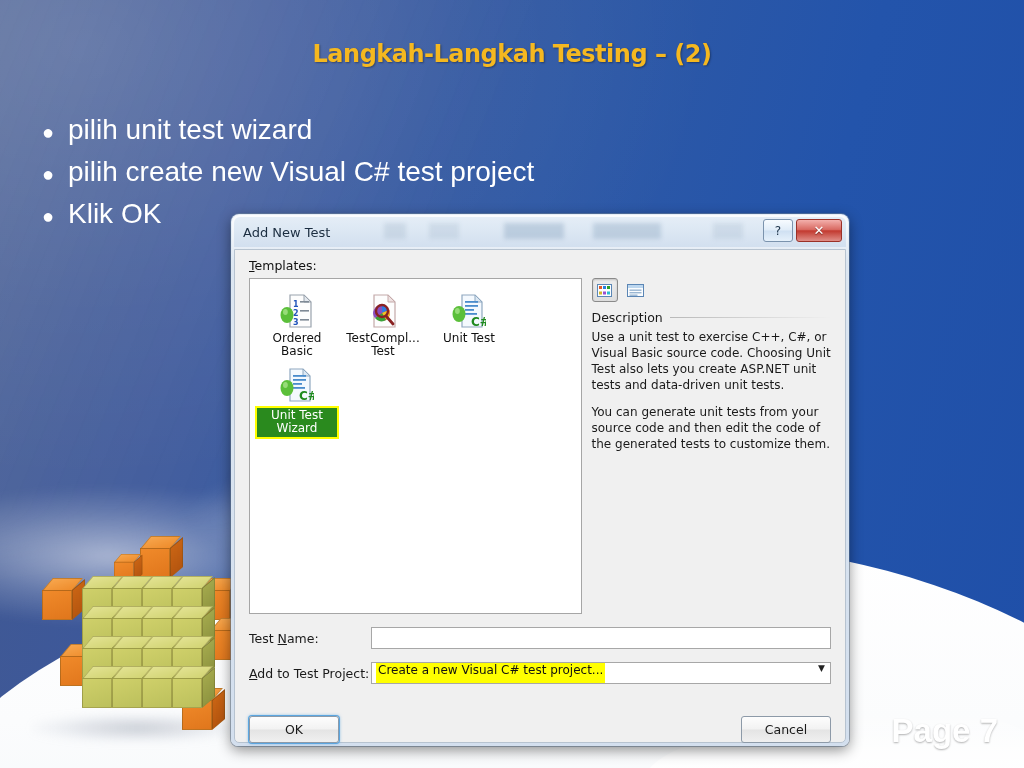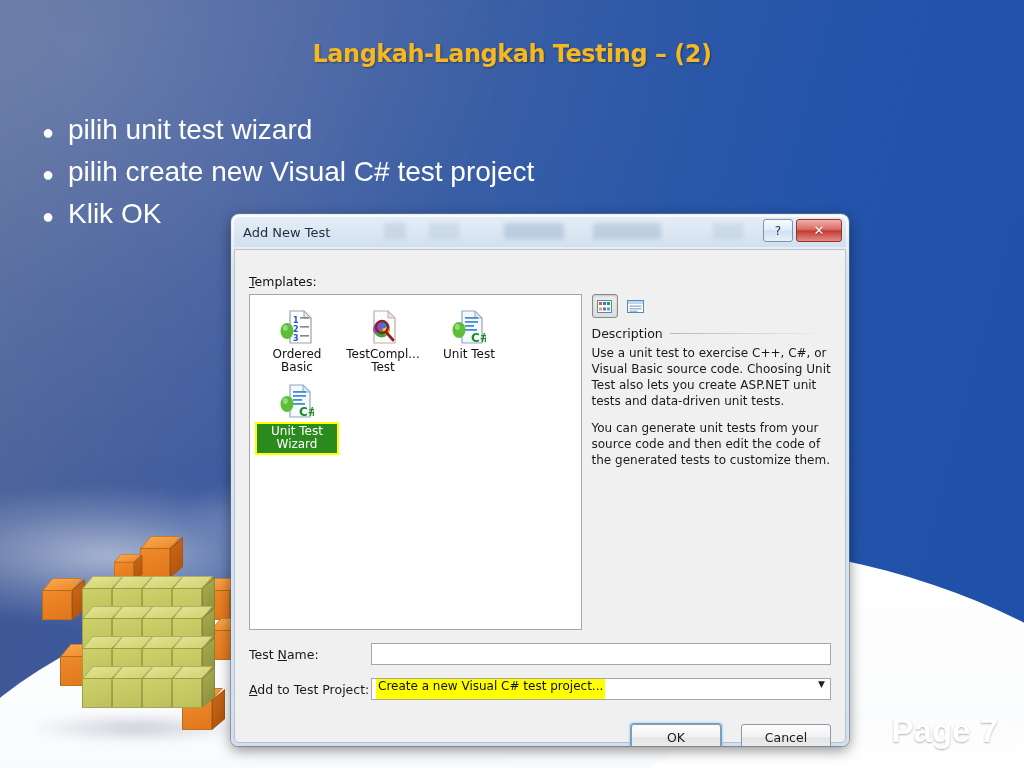--- a/index.html
+++ b/index.html
@@ -163,21 +163,21 @@
   }
 
   .dlg-body {
     position: relative;
     margin: 2px 0 0 0;
     height: 494px;
     background: #f0f0f0;
     border: 1px solid #b7c3d0;
     border-radius: 0 0 5px 5px;
     box-sizing: border-box;
-    padding: 24px 14px 0 14px;
+    padding: 8px 14px 0 14px;
     font-size: 12.5px;
     color: #1a1a1a;
   }
 
   .lbl { font-size: 12.5px; color:#111; }
   .lbl u { text-decoration: underline; }
 
   .row-templates { display:flex; gap: 10px; }
   .tpl-box {
     width: 344px; height: 336px;
@@ -230,21 +230,21 @@
   .tcombo {
     flex: 1; height: 22px;
     background:#fff; border:1px solid #a7a7a7;
     box-sizing:border-box;
     display:flex; justify-content:space-between;
     font-size: 12px; color:#111; padding-left: 4px;
   }
   .combo-val { background:#ffff00; padding: 0 2px; }
   .combo-arrow { width: 17px; text-align:center; font-size: 9px; color:#222; }
 
-  .btnrow { display:flex; justify-content:flex-end; gap: 20px; margin-top: 24px; }
+  .btnrow { display:flex; justify-content:space-between; gap: 20px; margin-top: 32px; }
   .dbtn {
     width: 88px; height: 25px;
     display:flex; align-items:center; justify-content:center;
     font-size: 12.5px; color:#1a1a1a;
     border:1px solid #8d9aa8; border-radius: 3px;
     background: linear-gradient(180deg,#fdfdfd 0%, #f2f2f2 48%, #e4e4e4 52%, #f0f0f0 100%);
   }
   .dbtn.default { box-shadow: 0 0 0 1px #5ba6e0, 0 0 3px 1px rgba(91,166,224,0.6); }
 </style>
 </head>

